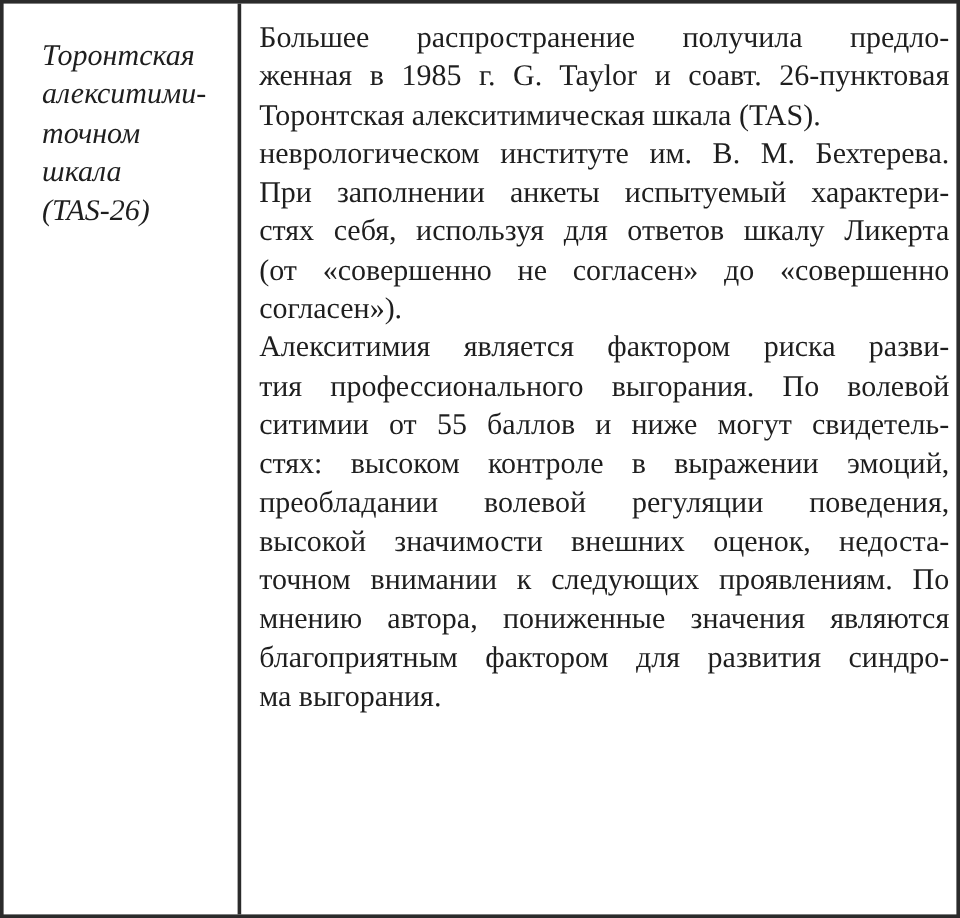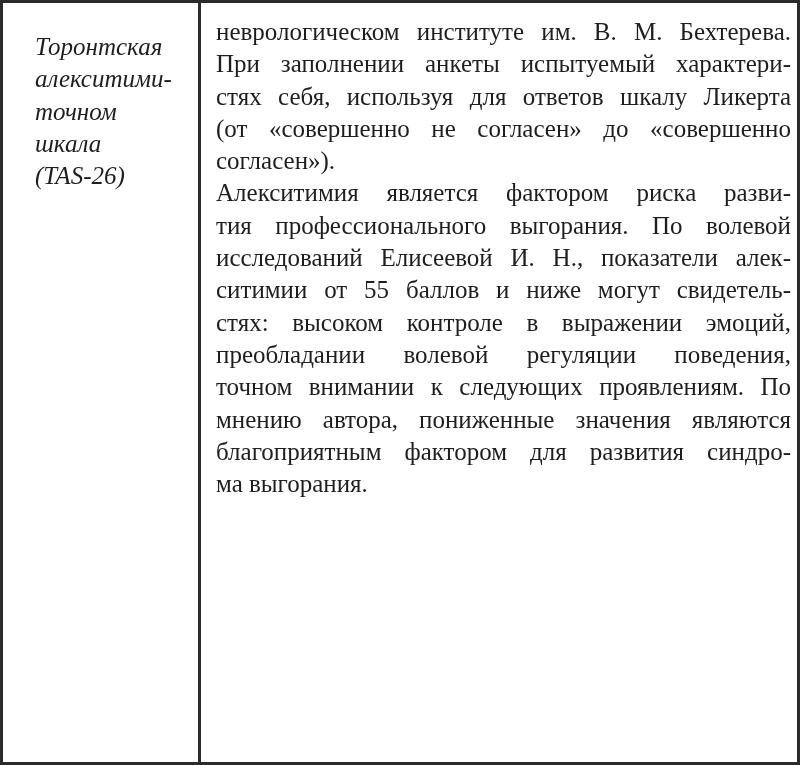--- a/index.html
+++ b/index.html
@@ -56,32 +56,37 @@
     <p class="term">
       <span>Торонтская</span>
       <span>алекситими-</span>
       <span>точном</span>
       <span>шкала</span>
       <span>(TAS-26)</span>
     </p>
   </div>
   <div class="col-right">
     <div class="para">
+      <span class="line">Большее распространение получила предло-</span>
+      <span class="line">женная в 1985 г. G. Taylor и соавт. 26-пунктовая</span>
+      <span class="line last">Торонтская алекситимическая шкала (TAS).</span>
+    </div>
+    <div class="para">
       <span class="line">неврологическом институте им. В. М. Бехтерева.</span>
       <span class="line">При заполнении анкеты испытуемый характери-</span>
       <span class="line">стях себя, используя для ответов шкалу Ликерта</span>
       <span class="line">(от «совершенно не согласен» до «совершенно</span>
       <span class="line last">согласен»).</span>
     </div>
     <div class="para">
       <span class="line">Алекситимия является фактором риска разви-</span>
       <span class="line">тия профессионального выгорания. По волевой</span>
-      <span class="line">исследований Елисеевой И. Н., показатели алек-</span>
       <span class="line">ситимии от 55 баллов и ниже могут свидетель-</span>
       <span class="line">стях: высоком контроле в выражении эмоций,</span>
       <span class="line">преобладании волевой регуляции поведения,</span>
+      <span class="line">высокой значимости внешних оценок, недоста-</span>
       <span class="line">точном внимании к следующих проявлениям. По</span>
       <span class="line">мнению автора, пониженные значения являются</span>
       <span class="line">благоприятным фактором для развития синдро-</span>
       <span class="line last">ма выгорания.</span>
     </div>
   </div>
 </div>
 
 </body></html>

